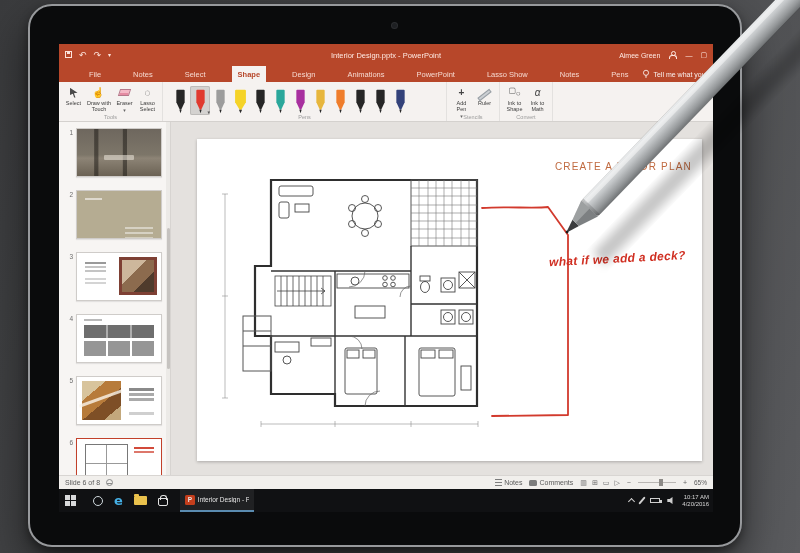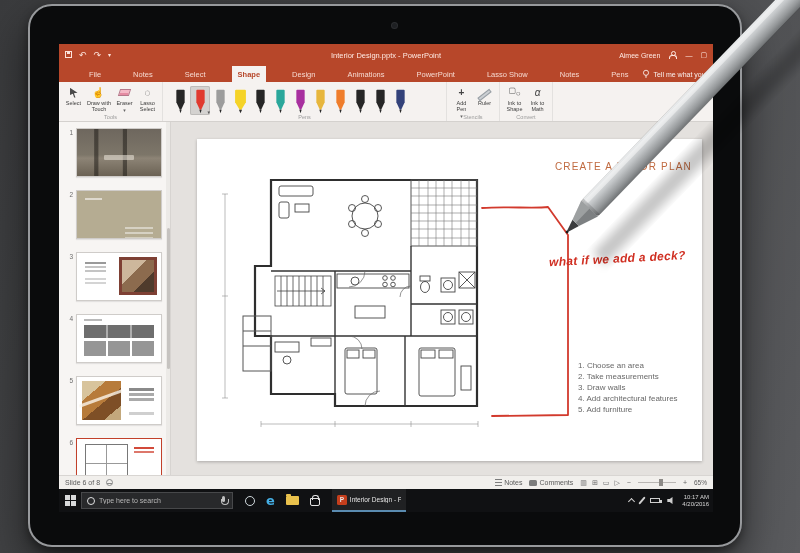--- a/index.html
+++ b/index.html
@@ -549,35 +549,20 @@
                 <path d="M150,240 a15,15 0 0 1 15,-15"></path>
               </g>
             </svg>
 
             <svg class="inksvg" viewBox="0 0 505 322">
               <path d="M285,69 C310,67 336,70 351,68 L371,96 L371,276 L295,277" fill="none" stroke="#D02F22" stroke-width="1.8" stroke-linecap="round" stroke-linejoin="round" opacity="0.95"></path>
             </svg>
 
             <div class="hand">what if we add a deck?</div>
 
-            <div class="steps">
-              <div class="rep">
-                
-              
-                  <div class="step">1. Choose an area</div>
-                
-                  <div class="step">2. Take measurements</div>
-                
-                  <div class="step">3. Draw walls</div>
-                
-                  <div class="step">4. Add architectural features</div>
-                
-                  <div class="step">5. Add furniture</div>
-                </div>
-            </div>
           </div>
         </div>
       </div>
 
       <div class="statusbar">
         <span>Slide 6 of 8</span>
         <span class="globe"></span>
         <div class="sb-right">
           <span class="sb-item">
             <span class="ic-notes"></span>
@@ -602,25 +587,20 @@
       </div>
 
       <div class="taskbar">
         <div class="startbtn">
           <span class="winlogo">
               <i></i>
               <i></i>
               <i></i>
               <i></i>
             </span>
-        </div>
-        <div class="searchbox">
-          <span class="cort-ring"></span>
-          <input type="text" placeholder="Type here to search" style="">
-          <span class="mic"></span>
         </div>
         <div class="tb-icons">
           <span class="ic-cortana"></span>
           <span class="ic-edge">e</span>
           <span class="ic-folder"></span>
           <span class="ic-store"></span>
         </div>
         <div class="winbtn">
           <span class="ppicon">P</span>
           <span>Interior Design - P...</span>

